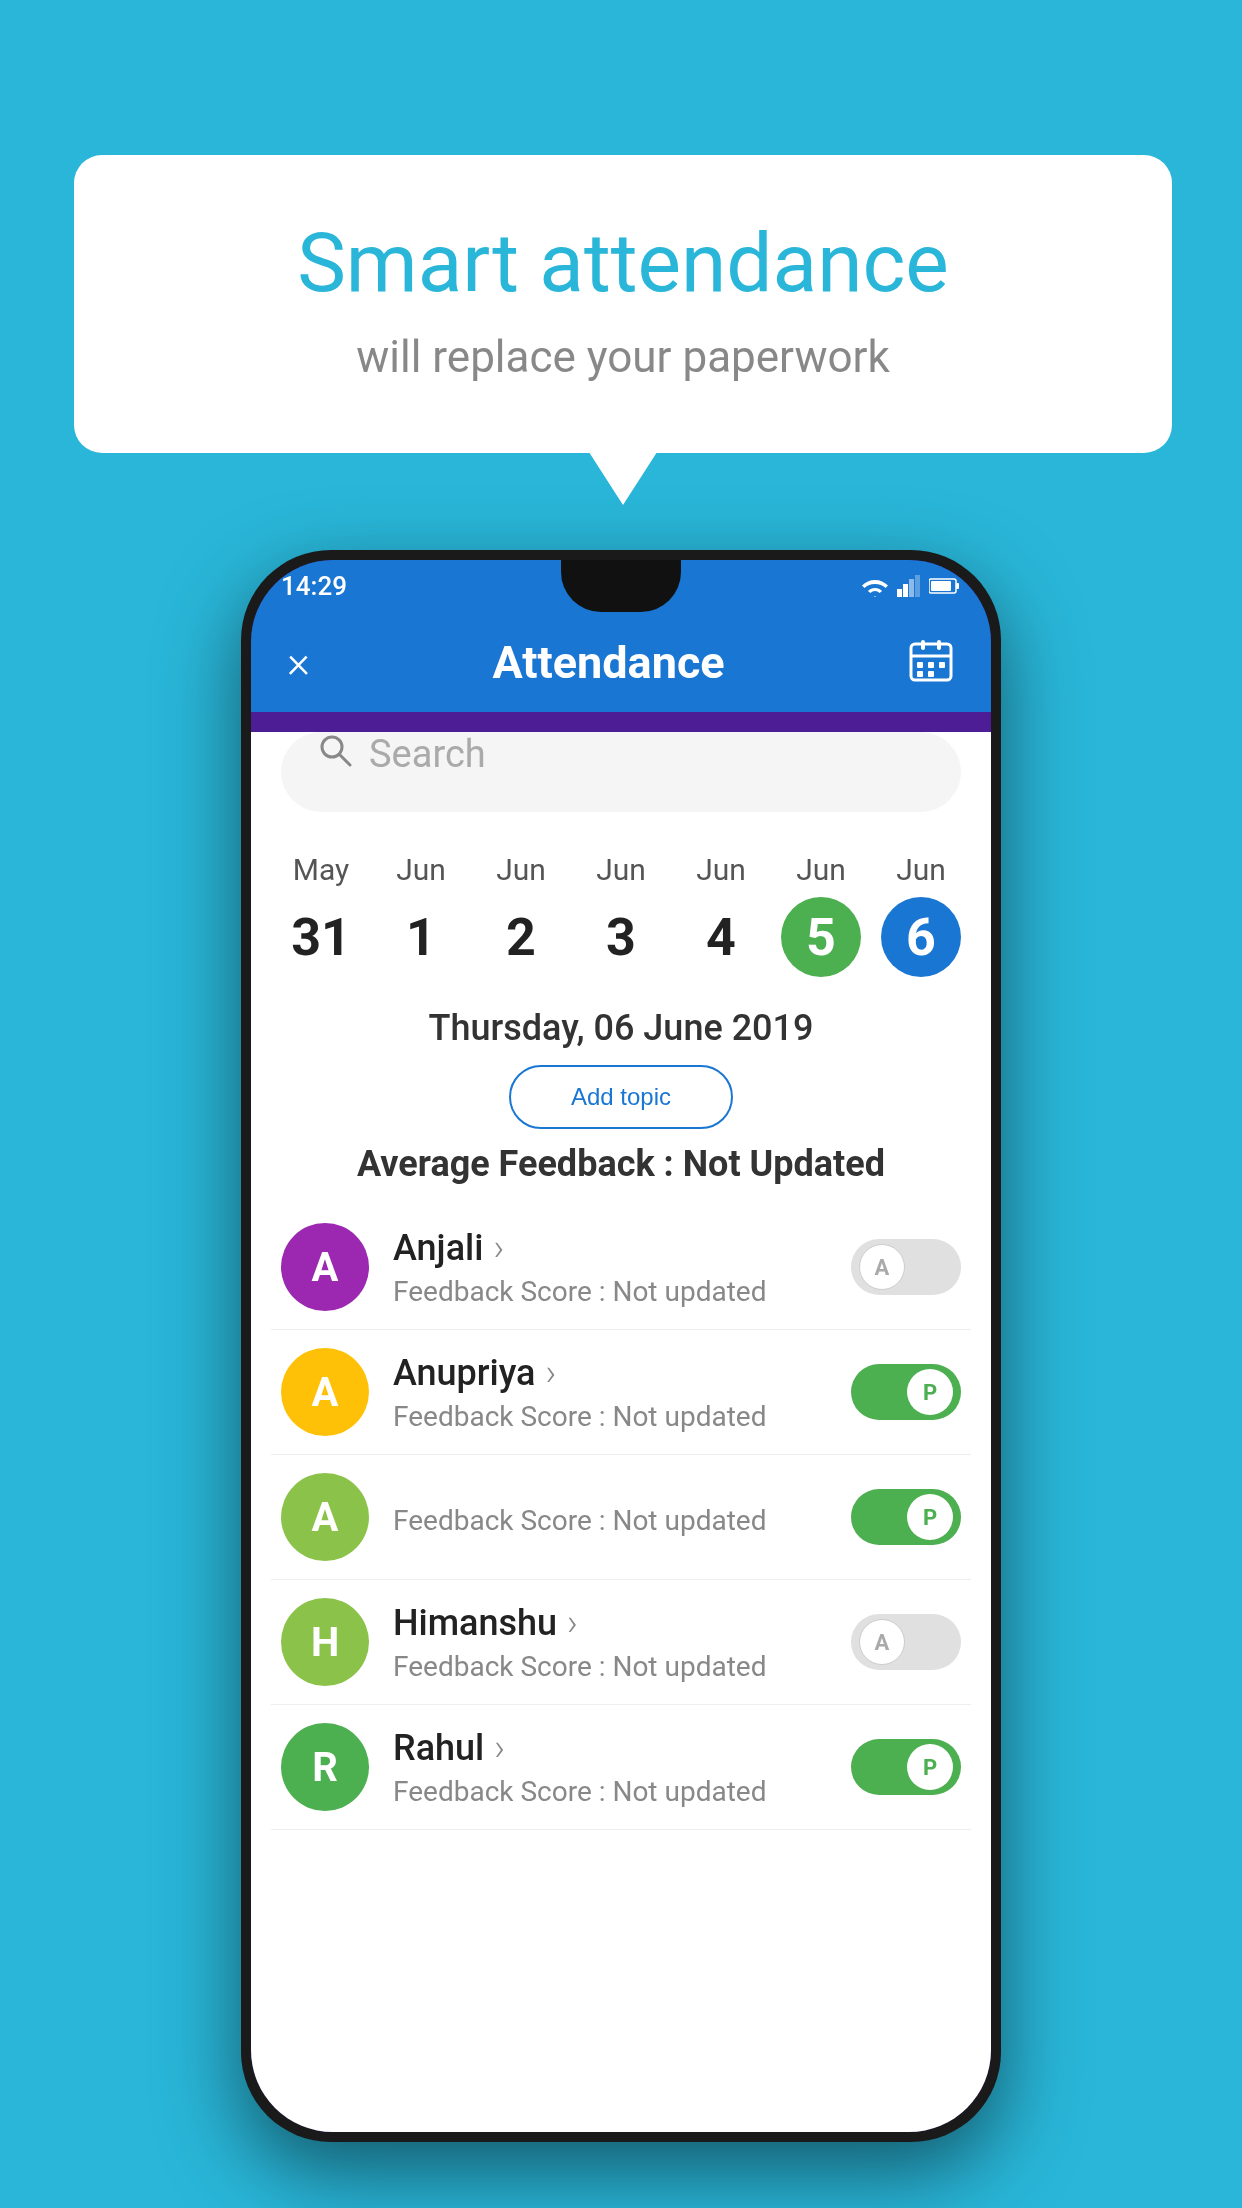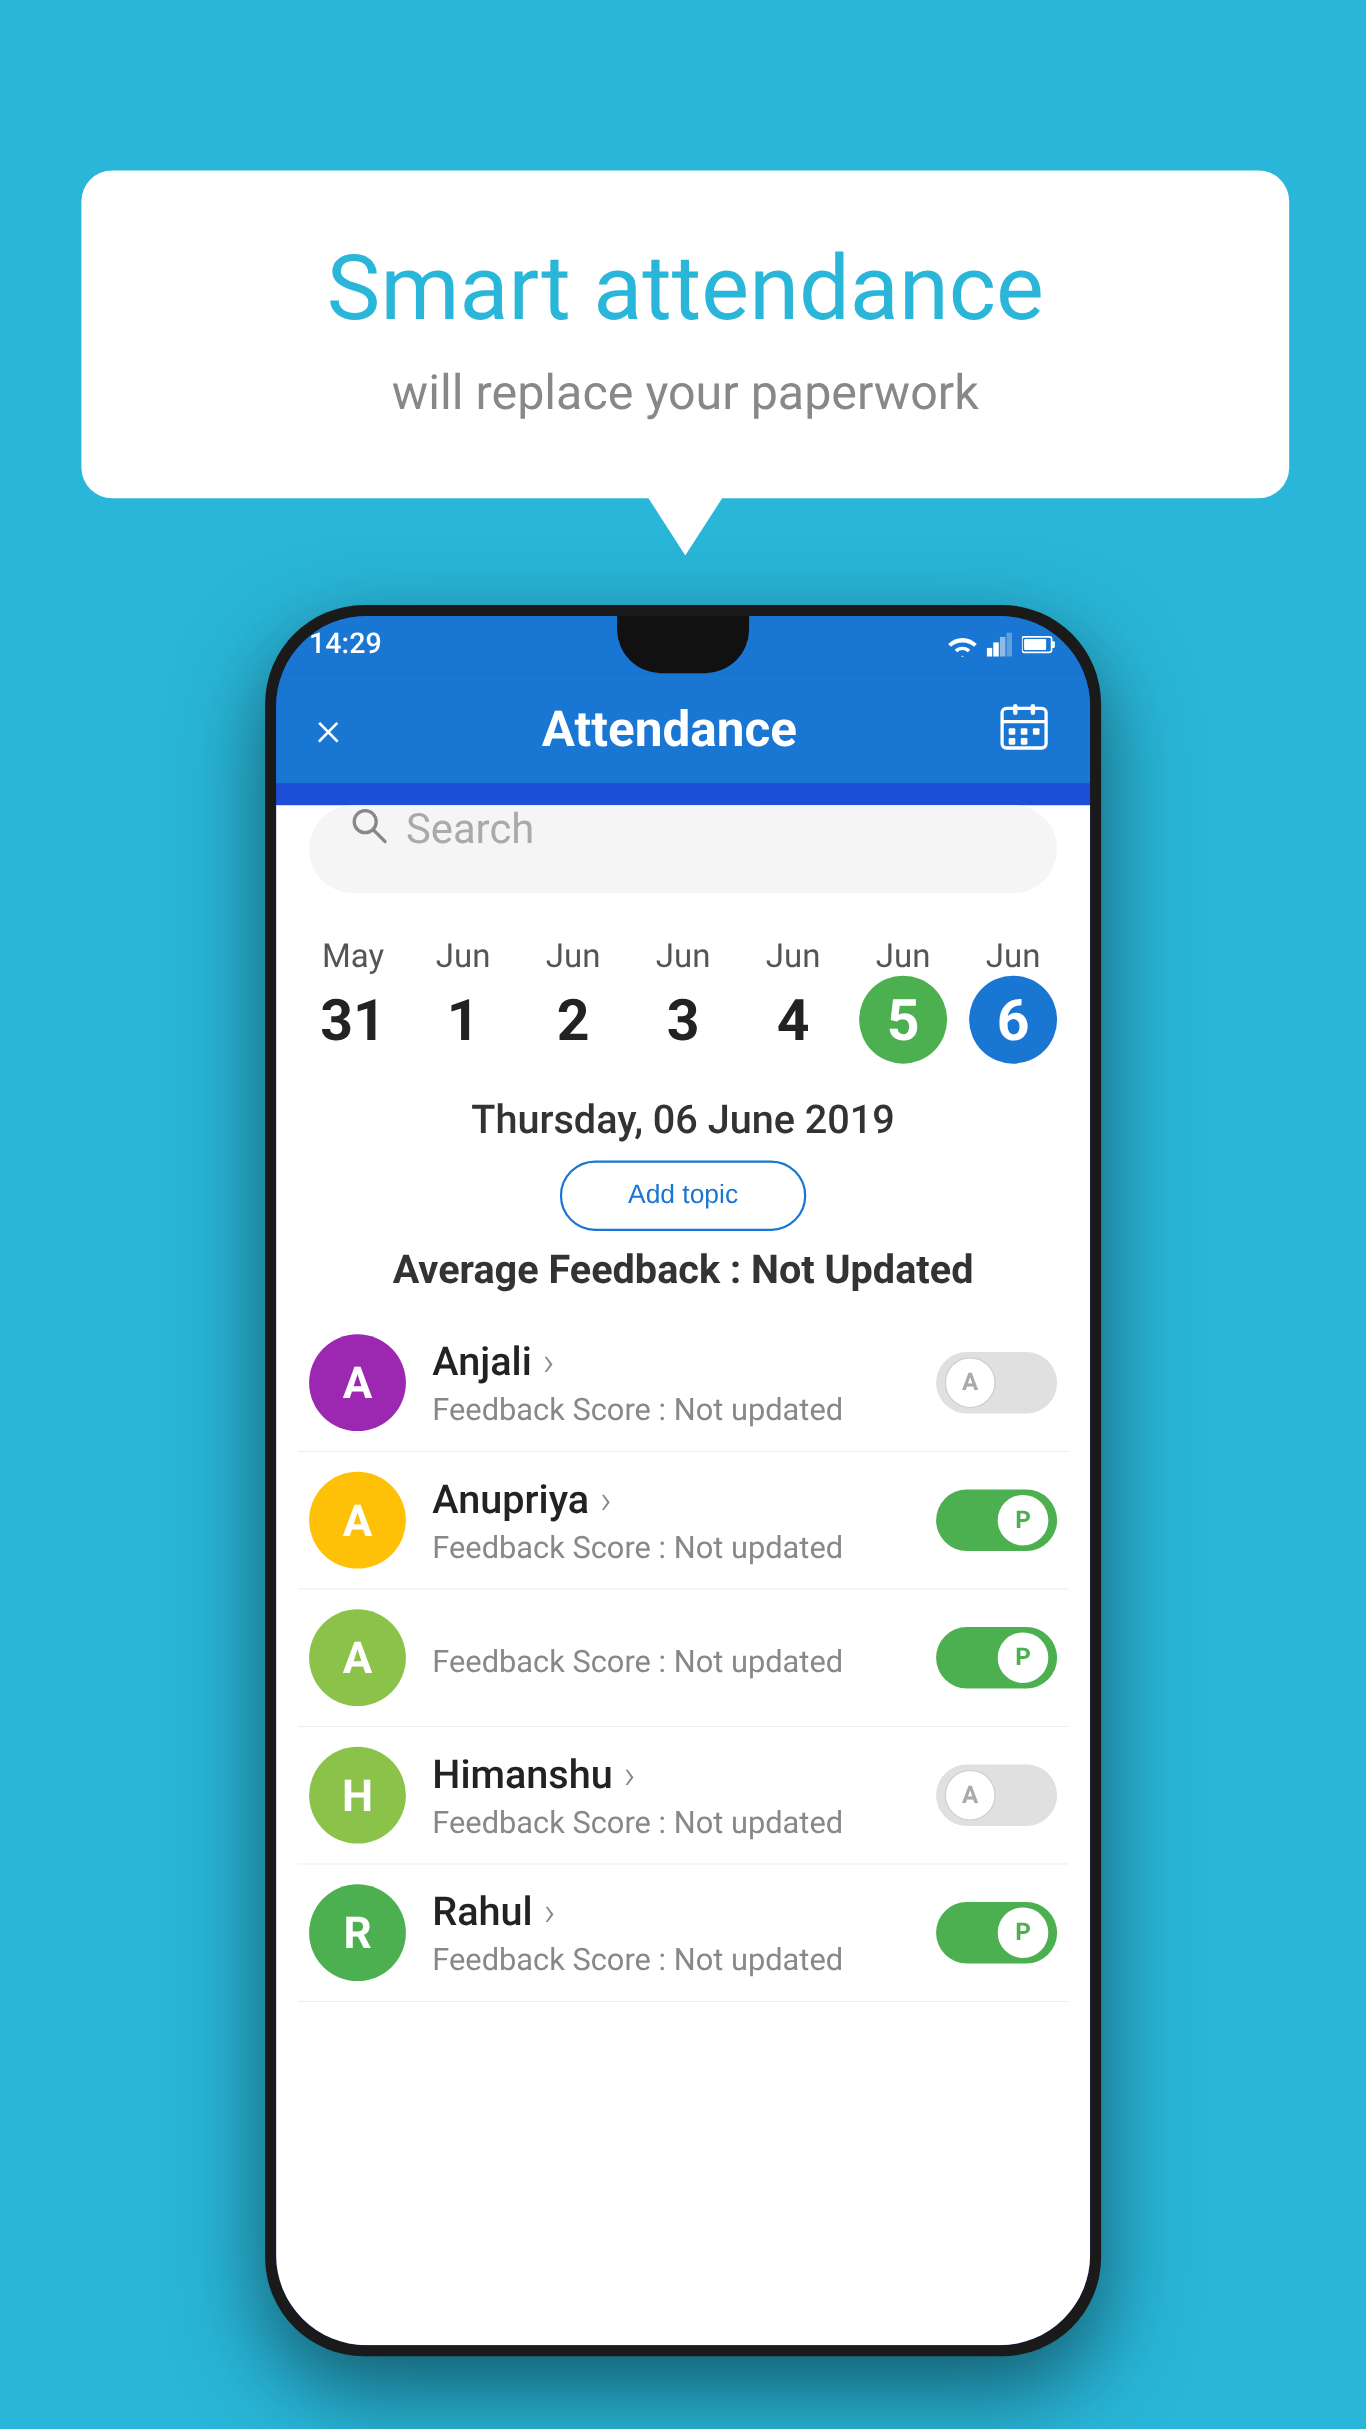--- a/index.html
+++ b/index.html
@@ -65,21 +65,21 @@
     }
 
     .phone-outer {
       background: #1a1a1a;
       border-radius: 90px;
       padding: 10px;
       box-shadow: 0 30px 80px rgba(0,0,0,0.5);
     }
 
     .phone-inner {
-      background: #1d4ed8;
+      background: #4c1d95;
       border-radius: 82px;
       overflow: hidden;
       position: relative;
     }
 
     
     .status-bar {
       background: #1976d2;
       height: 52px;
       display: flex;
@@ -177,20 +177,21 @@
       display: flex;
       align-items: flex-start;
       justify-content: space-around;
       padding: 20px 20px 10px;
     }
 
     .cal-day {
       display: flex;
       flex-direction: column;
       align-items: center;
+      gap: 10px;
     }
 
     .cal-month {
       font-size: 30px;
       color: #555;
     }
 
     .cal-num {
       font-size: 52px;
       font-weight: 700;

